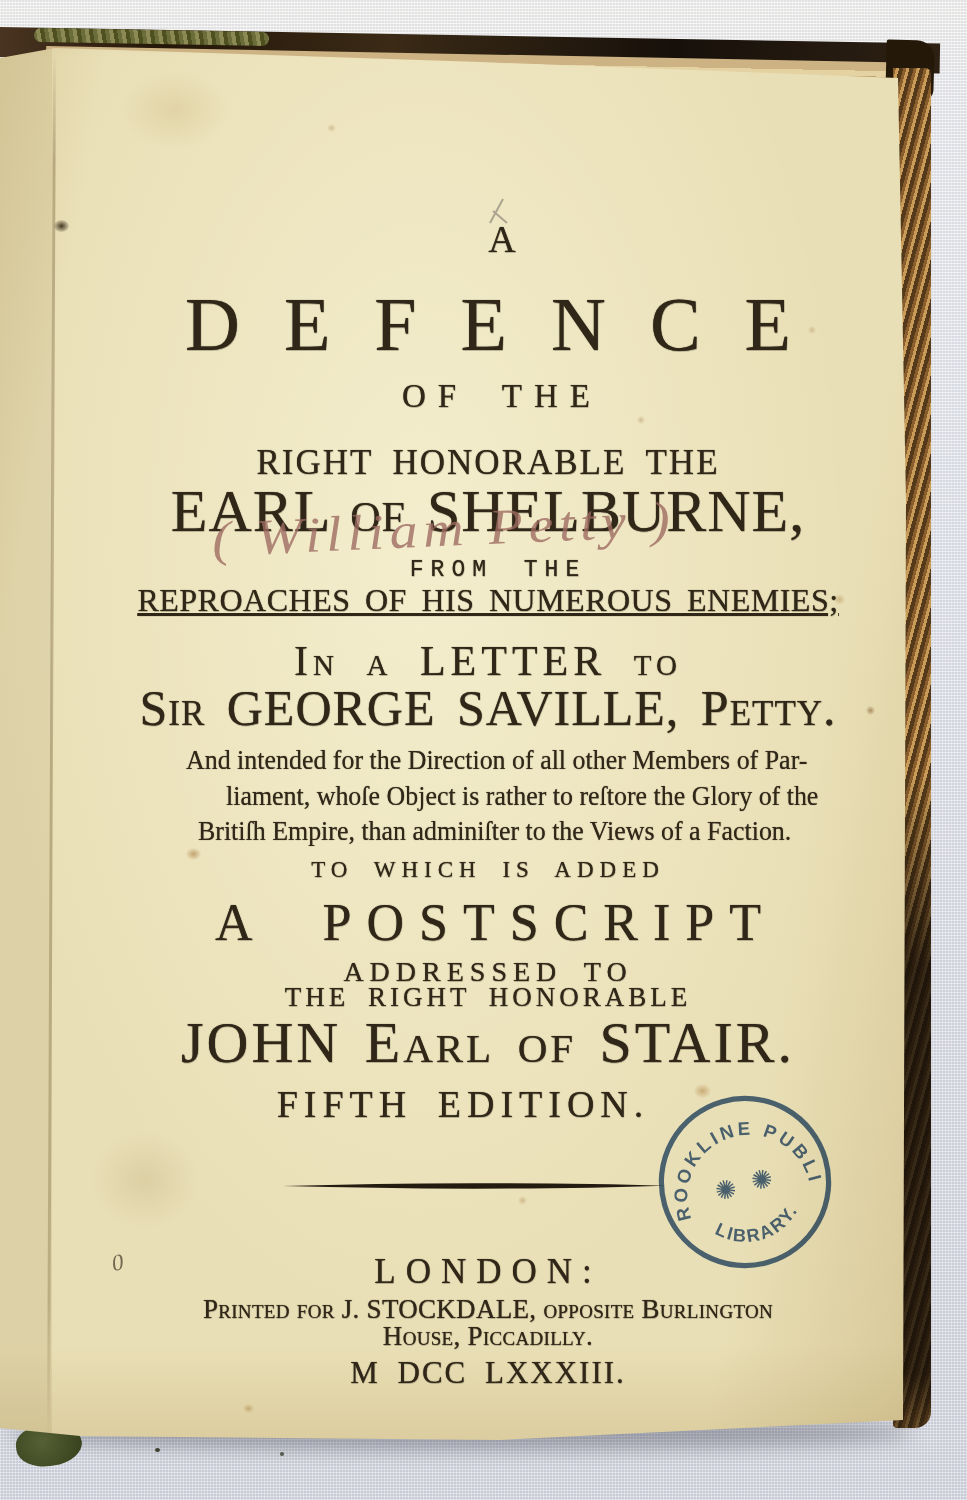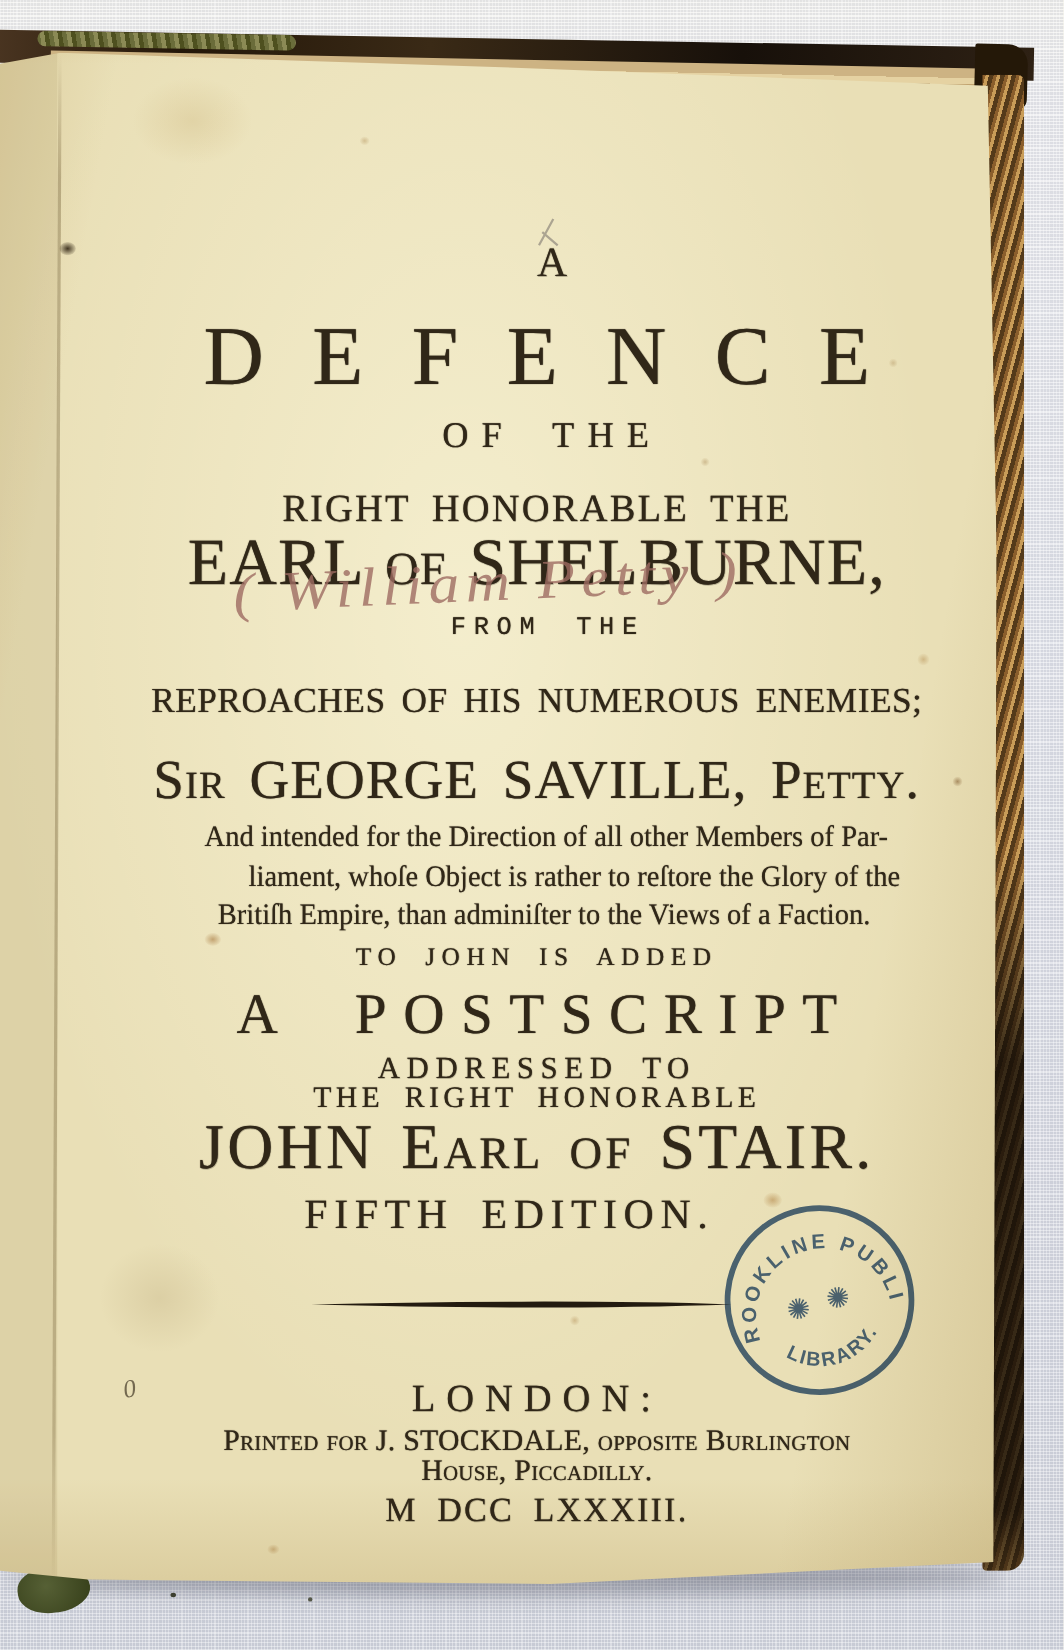--- a/index.html
+++ b/index.html
@@ -53,21 +53,21 @@
   .ln{position:absolute;left:38px;width:900px;text-align:center;line-height:1;
       color:#302718;white-space:nowrap;
       text-shadow:0 0 1px rgba(47,39,25,.85), .5px .5px 0 rgba(47,39,25,.2);}
   .sc{font-variant:small-caps;}
   .l-article{top:220px;font-size:38px;transform:translateX(14px);}
   .l-title{top:286px;font-size:76px;letter-spacing:44px;text-indent:44px;}
   .l-ofthe{top:380px;font-size:33px;letter-spacing:12px;word-spacing:14px;transform:translateX(14px);}
   .l-honor{top:445px;font-size:35px;letter-spacing:2px;word-spacing:9px;}
   .l-earl{top:481px;font-size:60px;letter-spacing:1px;word-spacing:5px;}
   .l-from{top:559px;font-size:23px;letter-spacing:7px;word-spacing:10px;transform:translateX(10px);font-family:Liberation Mono, monospace;}
-  .l-repr{top:620px;font-size:32px;letter-spacing:.5px;word-spacing:6px;}
+  .l-repr{top:584px;font-size:32px;letter-spacing:.5px;word-spacing:6px;text-decoration:underline;}
   .l-letter{top:640px;font-size:42px;letter-spacing:5px;word-spacing:12px;}
   .l-saville{top:683px;font-size:50px;letter-spacing:1px;word-spacing:8px;}
   .ded{position:absolute;font-size:27px;line-height:1;color:#302718;white-space:nowrap;
       transform:scaleX(.96);transform-origin:left;
       text-shadow:0 0 1px rgba(47,39,25,.8);}
   .ded1{left:186px;top:747px;} .ded2{left:226px;top:783px;} .ded3{left:198px;top:818px;}
   .l-added{top:858px;font-size:23px;letter-spacing:6px;word-spacing:9px;}
   .l-post{top:897px;font-size:52px;letter-spacing:15px;word-spacing:30px;text-indent:15px;}
   .l-addr{top:958px;font-size:28px;letter-spacing:6px;word-spacing:9px;}
   .l-honor2{top:984px;font-size:27px;letter-spacing:4px;word-spacing:8px;}
@@ -130,27 +130,28 @@
     </svg>
 
     <div class="ln l-article">A</div>
     <div class="ln l-title">DEFENCE</div>
     <div class="ln l-ofthe">OF THE</div>
     <div class="ln l-honor">RIGHT HONORABLE THE</div>
     <div class="ln l-earl sc">EARL of SHELBURNE,</div>
     <div class="handwrite">( William Petty )</div>
     <div class="ln l-from">FROM THE</div>
     <div class="ln l-repr">REPROACHES OF HIS NUMEROUS ENEMIES;</div>
+    <div class="ln l-letter sc">In a LETTER to</div>
     <div class="ln l-saville sc">Sir GEORGE SAVILLE, Petty.</div>
 
     <div class="ded ded1">And intended for the Direction of all other Members of Par-</div>
     <div class="ded ded2">liament, whoſe Object is rather to reſtore the Glory of the</div>
     <div class="ded ded3">Britiſh Empire, than adminiſter to the Views of a Faction.</div>
 
-    <div class="ln l-added">TO JOHN IS ADDED</div>
+    <div class="ln l-added">TO WHICH IS ADDED</div>
     <div class="ln l-post">A POSTSCRIPT</div>
     <div class="ln l-addr">ADDRESSED TO</div>
     <div class="ln l-honor2">THE RIGHT HONORABLE</div>
     <div class="ln l-stair sc">JOHN Earl of STAIR.</div>
     <div class="ln l-edition">FIFTH EDITION.</div>
 
     <svg class="rule" width="382" height="8" viewBox="0 0 382 8">
       <path d="M0,4 Q90,1.6 191,1.3 Q300,1 382,3.8 Q300,6.6 191,6.7 Q90,6.4 0,4 Z" fill="#231b10"></path>
     </svg>
 

